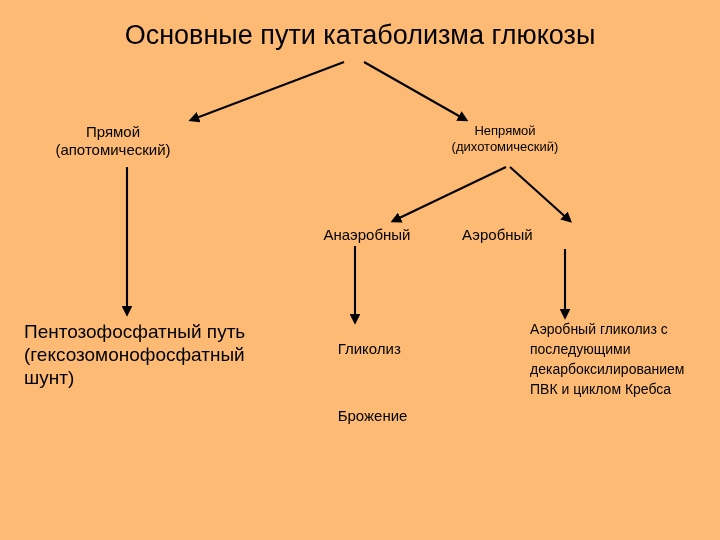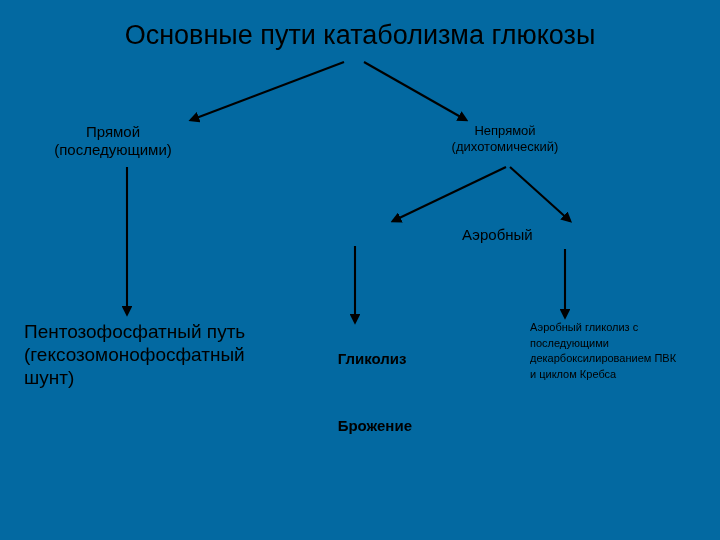--- a/index.html
+++ b/index.html
@@ -9,21 +9,21 @@
     background: #ffffff;
   }
   body {
     font-family: "Liberation Sans", sans-serif;
     color: #000000;
   }
   #slide {
     position: relative;
     width: 720px;
     height: 540px;
-    background: #0369a1;
+    background: #fdba74;
     overflow: hidden;
   }
   #arrow-layer {
     position: absolute;
     left: 0;
     top: 0;
     width: 720px;
     height: 540px;
     pointer-events: none;
   }
@@ -71,36 +71,35 @@
   }
   #node-ppp {
     left: 24px;
     top: 320px;
     width: 238px;
     text-align: left;
     font-size: 19px;
   }
   #node-glycolysis {
     left: 321px;
-    top: 332px;
+    top: 322px;
     width: 190px;
     text-align: left;
     font-size: 15px;
-    font-weight: bold;
   }
   #node-glycolysis .line-gap {
     display: block;
     height: 12px;
   }
   #node-aerobic-detail {
     left: 530px;
     top: 320px;
     width: 150px;
     text-align: left;
-    font-size: 11px;
+    font-size: 14px;
     line-height: 1.42;
   }
 </style>
 </head>
 <body>
 
 <div id="slide">
 
   <svg id="arrow-layer" viewBox="0 0 720 540">
     <defs>
@@ -120,25 +119,26 @@
     <line x1="510" y1="167" x2="570" y2="221" stroke="#000000" stroke-width="2.1" marker-end="url(#arrowhead)"></line>
 
     <line x1="355" y1="246" x2="355" y2="322" stroke="#000000" stroke-width="2.1" marker-end="url(#arrowhead)"></line>
 
     <line x1="565" y1="249" x2="565" y2="317" stroke="#000000" stroke-width="2.1" marker-end="url(#arrowhead)"></line>
   </svg>
 
   <div class="node" id="title">Основные пути катаболизма глюкозы</div>
 
   <div class="node" id="node-direct">Прямой
-(последующими)</div>
+(апотомический)</div>
 
   <div class="node" id="node-indirect">Непрямой
 (дихотомический)</div>
 
+  <div class="node" id="node-anaerobic">Анаэробный</div>
 
   <div class="node" id="node-aerobic">Аэробный</div>
 
   <div class="node" id="node-ppp">Пентозофосфатный путь
 (гексозомонофосфатный
 шунт)</div>
 
   <div class="node" id="node-glycolysis">
     <span>Гликолиз</span>
     <span class="line-gap"></span>

